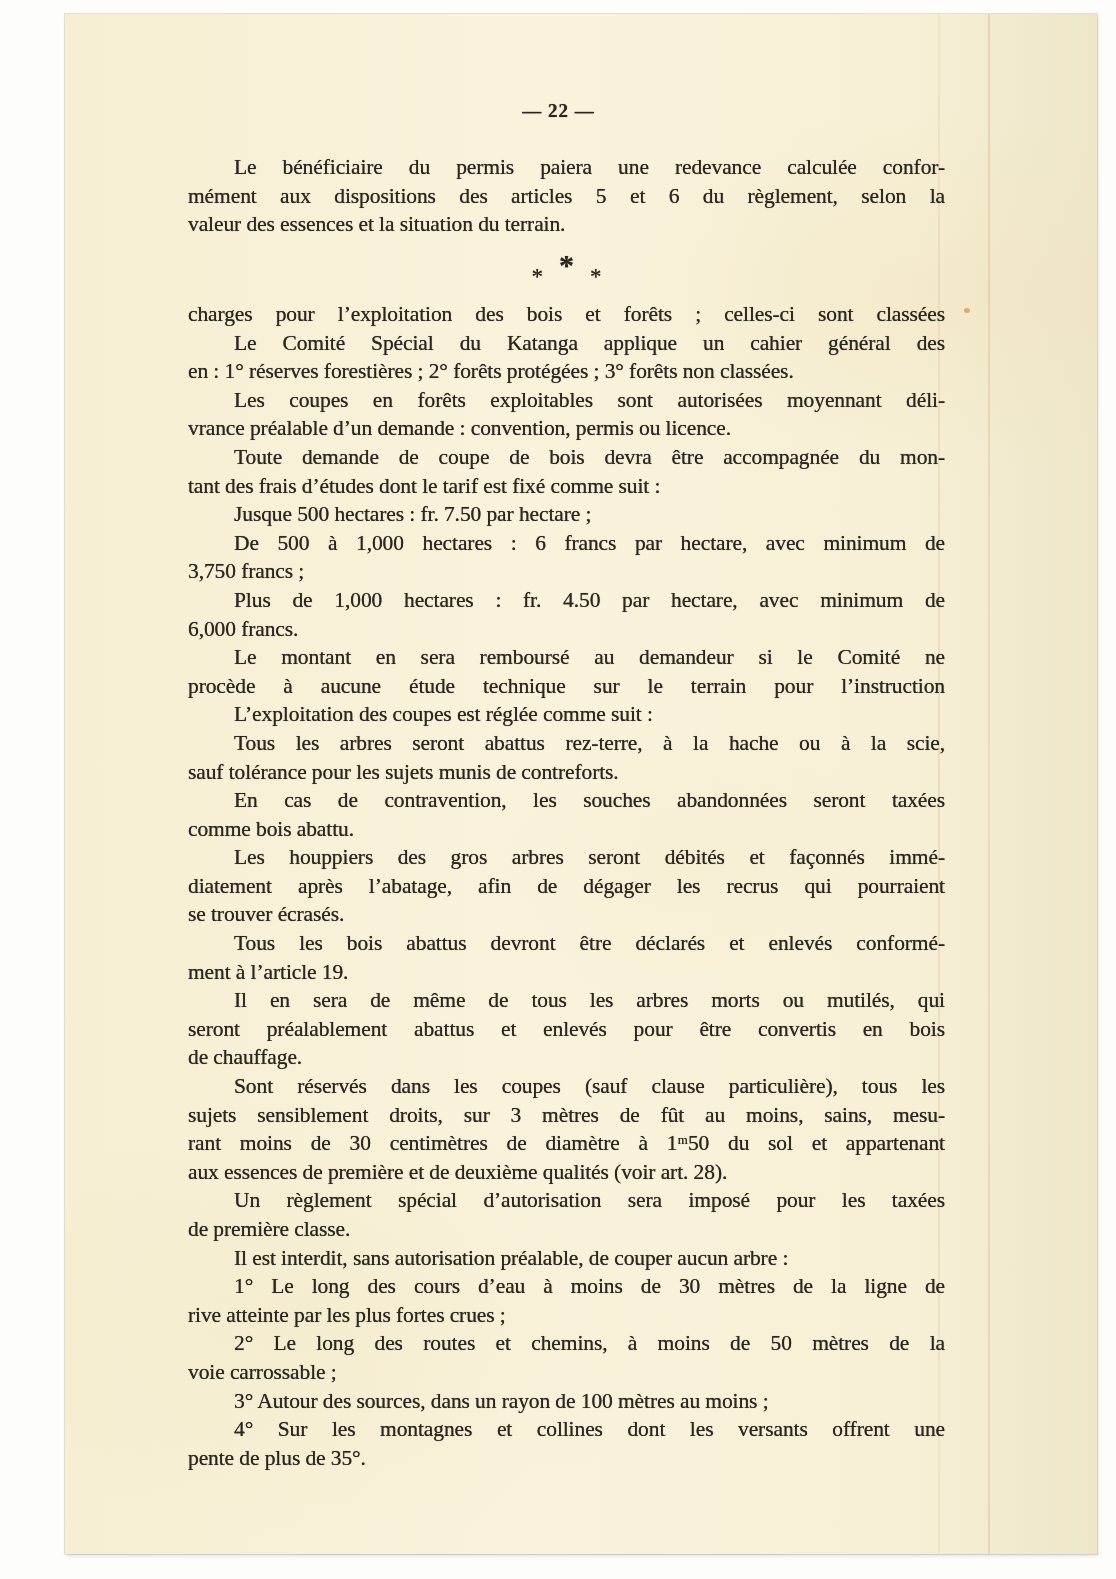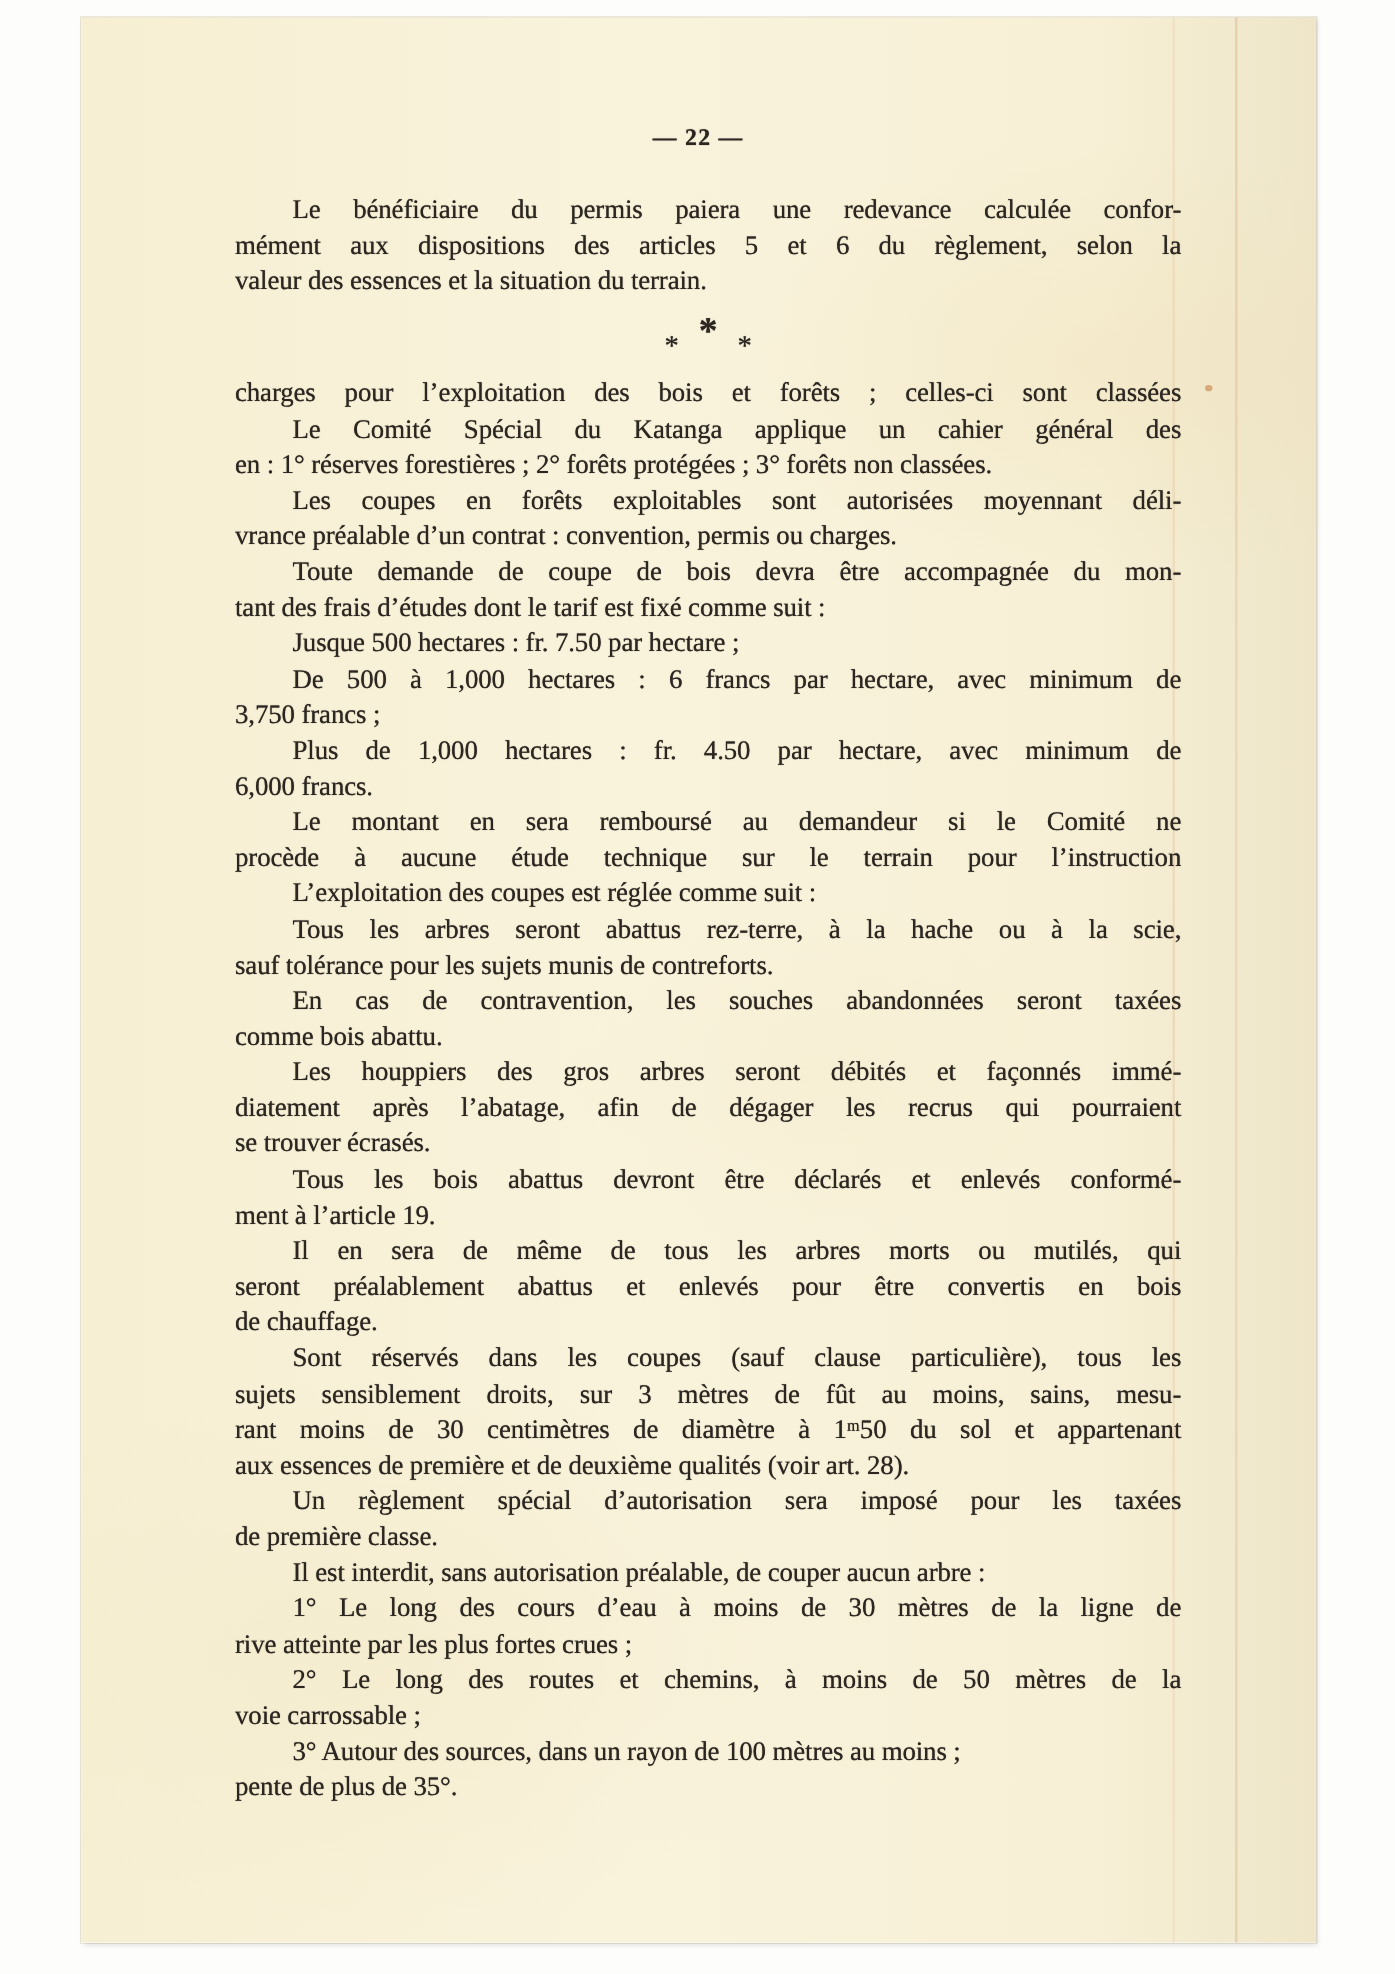--- a/index.html
+++ b/index.html
@@ -17,20 +17,21 @@
     top: 14px;
     width: 988px;
     height: 1540px;
     background:
       radial-gradient(ellipse 420px 260px at 82% 18%, rgba(232,206,150,0.18), transparent 70%),
       radial-gradient(ellipse 500px 320px at 25% 85%, rgba(236,220,175,0.20), transparent 70%),
       radial-gradient(ellipse 300px 200px at 60% 55%, rgba(240,226,185,0.15), transparent 70%),
       linear-gradient(90deg, #f6efd3 0%, #f9f3dc 45%, #f7f0d6 82%, #f1e9cd 94%, #efe6c9 100%);
     box-shadow: 1px 2px 4px rgba(0,0,0,0.12), 0 0 0 1px rgba(210,200,175,0.5);
     color: #2b2620;
+    padding-left: 44px;
   }
   .crease {
     position: absolute;
     top: 0;
     width: 2px;
     height: 100%;
   }
   .crease.c1 { left: 873px; background: linear-gradient(rgba(209,160,112,0.14), rgba(209,160,112,0.24), rgba(209,160,112,0.12)); }
   .crease.c2 { left: 923px; background: linear-gradient(rgba(206,150,100,0.30), rgba(206,150,100,0.18), rgba(206,150,100,0.28)); }
   .fox-dot {
@@ -108,21 +109,21 @@
       <span class="star-side">*</span>
       <span class="star-center">*</span>
       <span class="star-side">*</span>
     </div>
 
     <div class="text-stream stream-main">
         <div class="line">charges pour l’exploitation des bois et forêts ; celles-ci sont classées</div>
         <div class="line first">Le Comité Spécial du Katanga applique un cahier général des</div>
         <div class="line last">en : 1° réserves forestières ; 2° forêts protégées ; 3° forêts non classées.</div>
         <div class="line first">Les coupes en forêts exploitables sont autorisées moyennant déli-</div>
-        <div class="line last">vrance préalable d’un contrat : convention, permis ou charges.</div>
+        <div class="line last">vrance préalable d’un demande : convention, permis ou licence.</div>
         <div class="line first">Toute demande de coupe de bois devra être accompagnée du mon-</div>
         <div class="line last">tant des frais d’études dont le tarif est fixé comme suit :</div>
         <div class="line first last">Jusque 500 hectares : fr. 7.50 par hectare ;</div>
         <div class="line first">De 500 à 1,000 hectares : 6 francs par hectare, avec minimum de</div>
         <div class="line last">3,750 francs ;</div>
         <div class="line first">Plus de 1,000 hectares : fr. 4.50 par hectare, avec minimum de</div>
         <div class="line last">6,000 francs.</div>
         <div class="line first">Le montant en sera remboursé au demandeur si le Comité ne</div>
         <div class="line">procède à aucune étude technique sur le terrain pour l’instruction</div>
         <div class="line first last">L’exploitation des coupes est réglée comme suit :</div>
@@ -143,17 +144,18 @@
         <div class="line">rant moins de 30 centimètres de diamètre à 1ᵐ50 du sol et appartenant</div>
         <div class="line last">aux essences de première et de deuxième qualités (voir art. 28).</div>
         <div class="line first">Un règlement spécial d’autorisation sera imposé pour les taxées</div>
         <div class="line last">de première classe.</div>
         <div class="line first last">Il est interdit, sans autorisation préalable, de couper aucun arbre :</div>
         <div class="line first">1° Le long des cours d’eau à moins de 30 mètres de la ligne de</div>
         <div class="line last">rive atteinte par les plus fortes crues ;</div>
         <div class="line first">2° Le long des routes et chemins, à moins de 50 mètres de la</div>
         <div class="line last">voie carrossable ;</div>
         <div class="line first last">3° Autour des sources, dans un rayon de 100 mètres au moins ;</div>
+        <div class="line first">4° Sur les montagnes et collines dont les versants offrent une</div>
         <div class="line last">pente de plus de 35°.</div>
       </div>
 
   </div>
 </div>
 
 </body></html>

